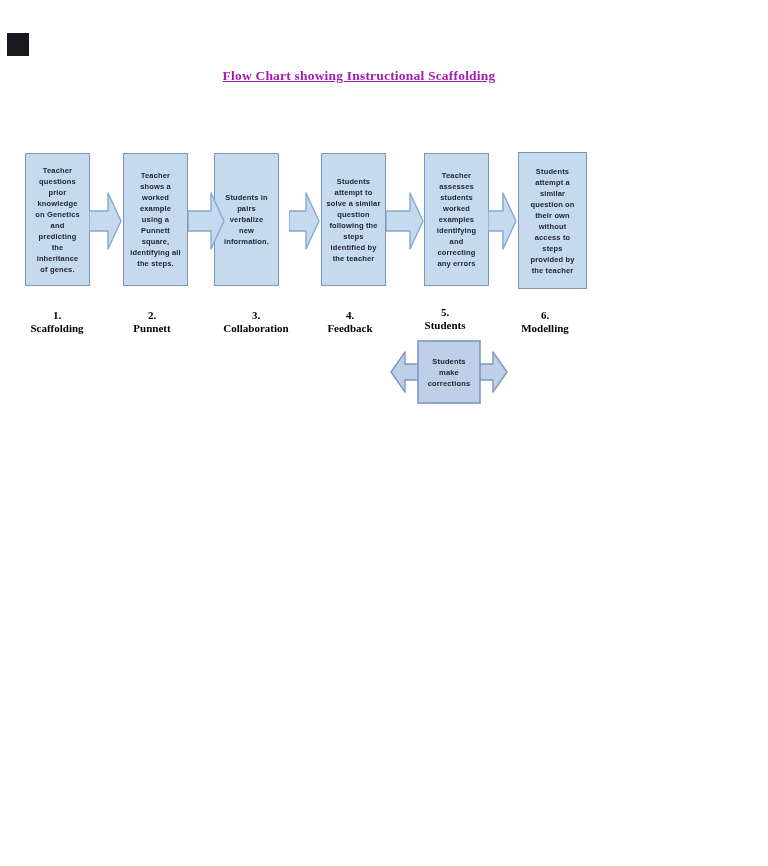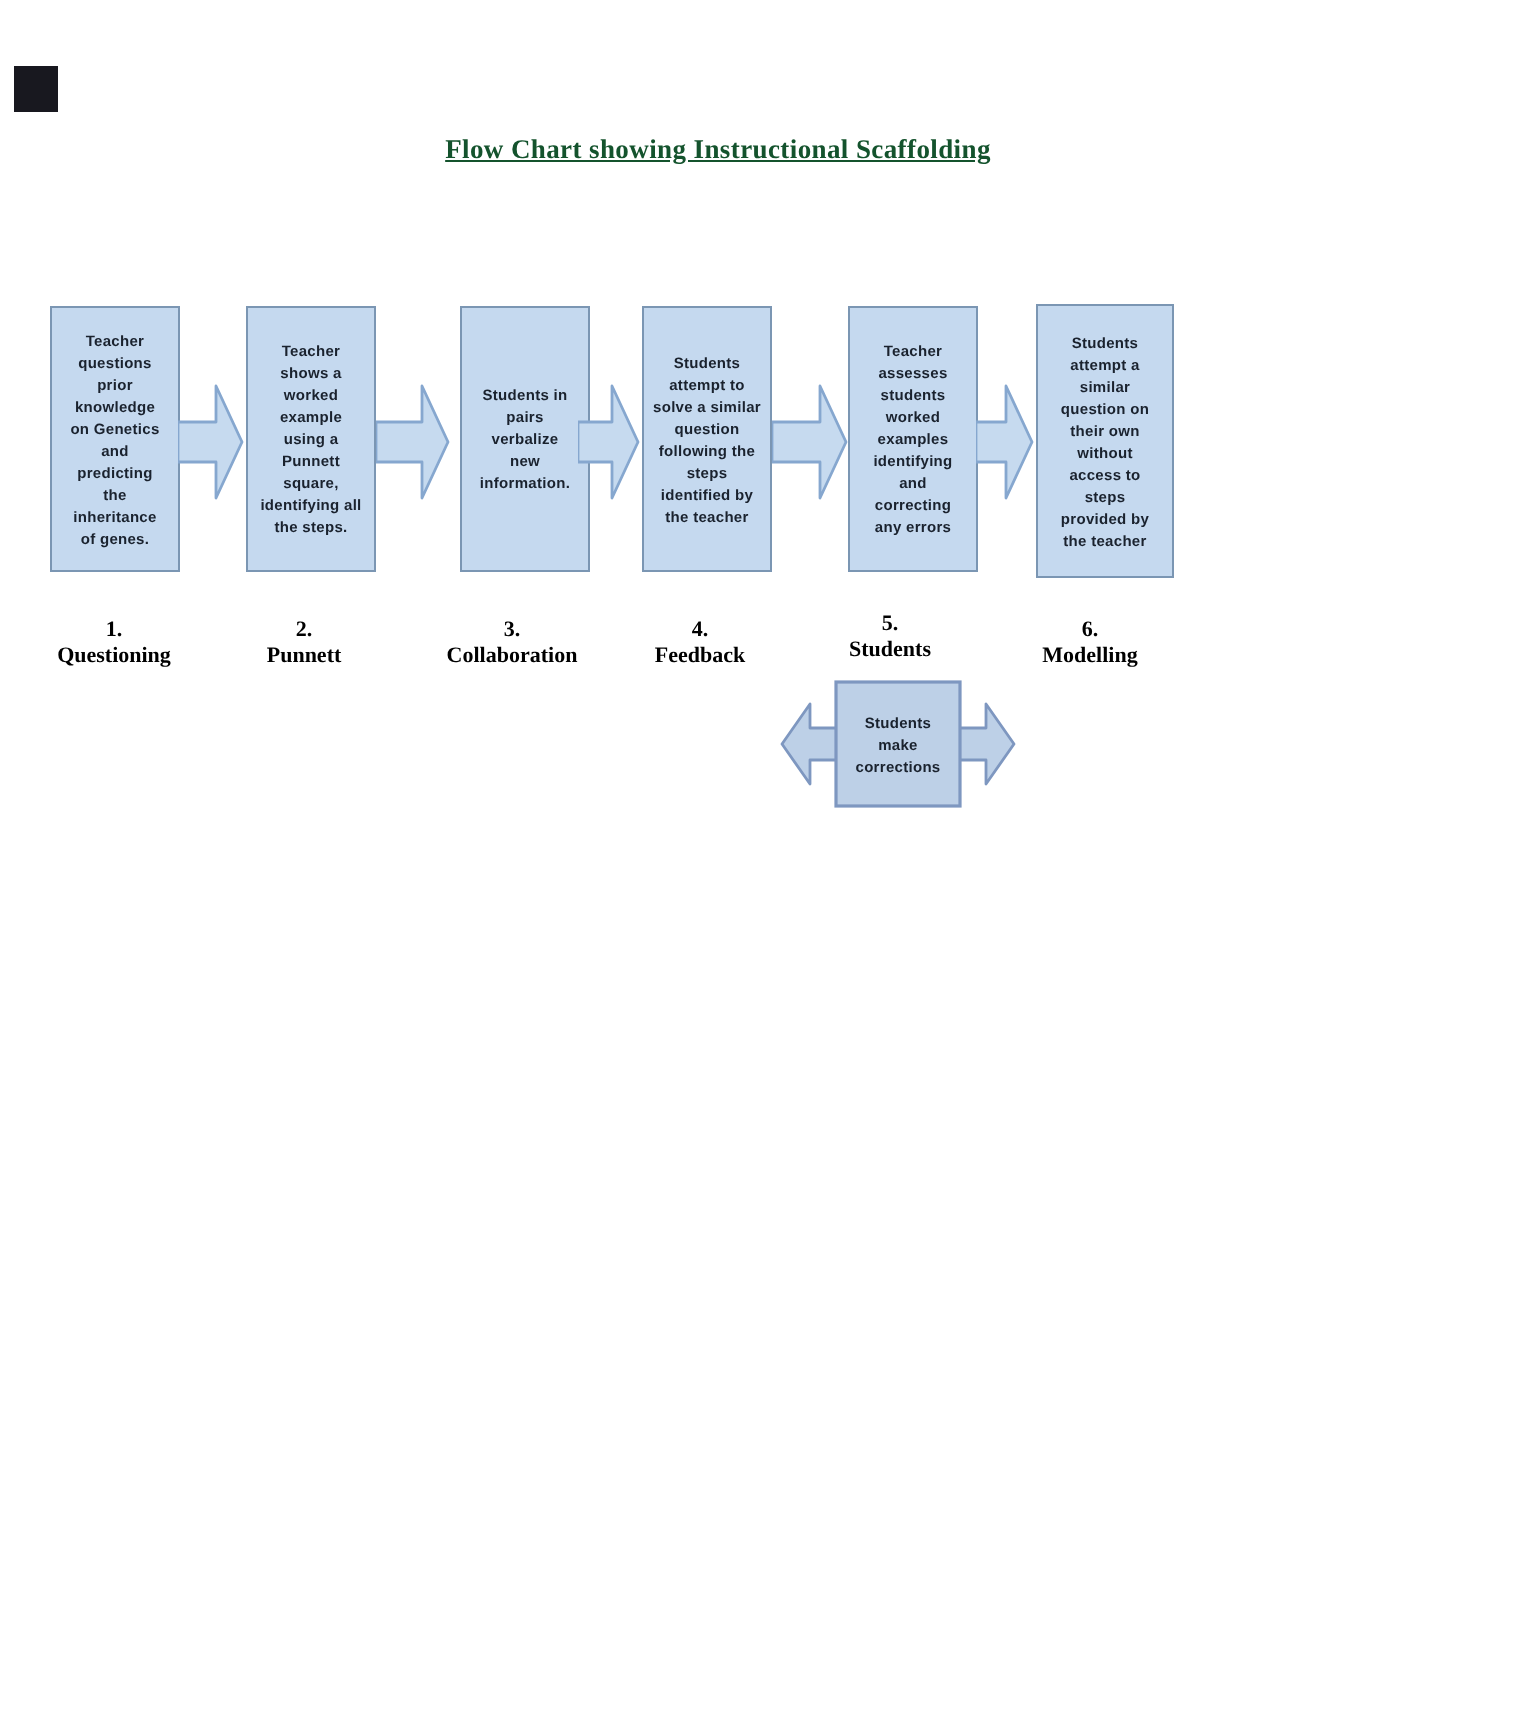--- a/index.html
+++ b/index.html
@@ -21,39 +21,39 @@
   }
   .corner-mark{
     position:absolute;left:7px;top:33px;width:22px;height:23px;
     background:#18181f;
   }
   .title-wrap{
     position:absolute;top:66px;left:0;width:718px;text-align:center;
   }
   .title-wrap .title{
     font:bold 13.5px/16px "Liberation Serif",serif;
-    color:#14532d;
+    color:#a21caf;
     text-decoration:underline;
     letter-spacing:0.2px;
   }
   .fbox{
     position:absolute;top:153px;width:65px;height:133px;
     background:var(--box-fill);
     border:1.6px solid var(--box-border);
     box-sizing:border-box;
     display:flex;align-items:center;justify-content:center;
   }
   .fbox .txt{
     font:bold 7.5px/11px "Liberation Sans",sans-serif;
     color:var(--box-text);
     text-align:center;
     white-space:pre-line;
     letter-spacing:0.15px;
   }
-  #b1{left:25px} #b2{left:123px} #b3{left:230px}
+  #b1{left:25px} #b2{left:123px} #b3{left:214px}
   #b4{left:321px} #b5{left:424px}
   #b6{left:518px;width:69px;height:137px;top:152px}
   .arrow{position:absolute;top:192px;}
   #a1{left:89px} #a2{left:188px} #a3{left:289px} #a4{left:386px} #a5{left:488px}
   .arrow polygon{fill:var(--arrow-fill);stroke:var(--arrow-border);stroke-width:1.4;stroke-linejoin:round;}
   .steplabel{
     position:absolute;top:309px;width:96px;text-align:center;
     font:bold 11px/12.5px "Liberation Serif",serif;color:#000;
   }
   .steplabel .num,.steplabel .nm{display:block;}
@@ -159,21 +159,21 @@
   </svg>
   <svg class="arrow" id="a4" width="39" height="58">
     <polygon points="0,19 24,19 24,1 37,29 24,57 24,39 0,39"></polygon>
   </svg>
   <svg class="arrow" id="a5" width="30" height="58">
     <polygon points="0,19 15,19 15,1 28,29 15,57 15,39 0,39"></polygon>
   </svg>
 
   <div class="steplabel" id="l1">
     <span class="num">1.</span>
-    <span class="nm">Questioning</span>
+    <span class="nm">Scaffolding</span>
   </div>
   <div class="steplabel" id="l2">
     <span class="num">2.</span>
     <span class="nm">Punnett</span>
   </div>
   <div class="steplabel" id="l3">
     <span class="num">3.</span>
     <span class="nm">Collaboration</span>
   </div>
   <div class="steplabel" id="l4">

